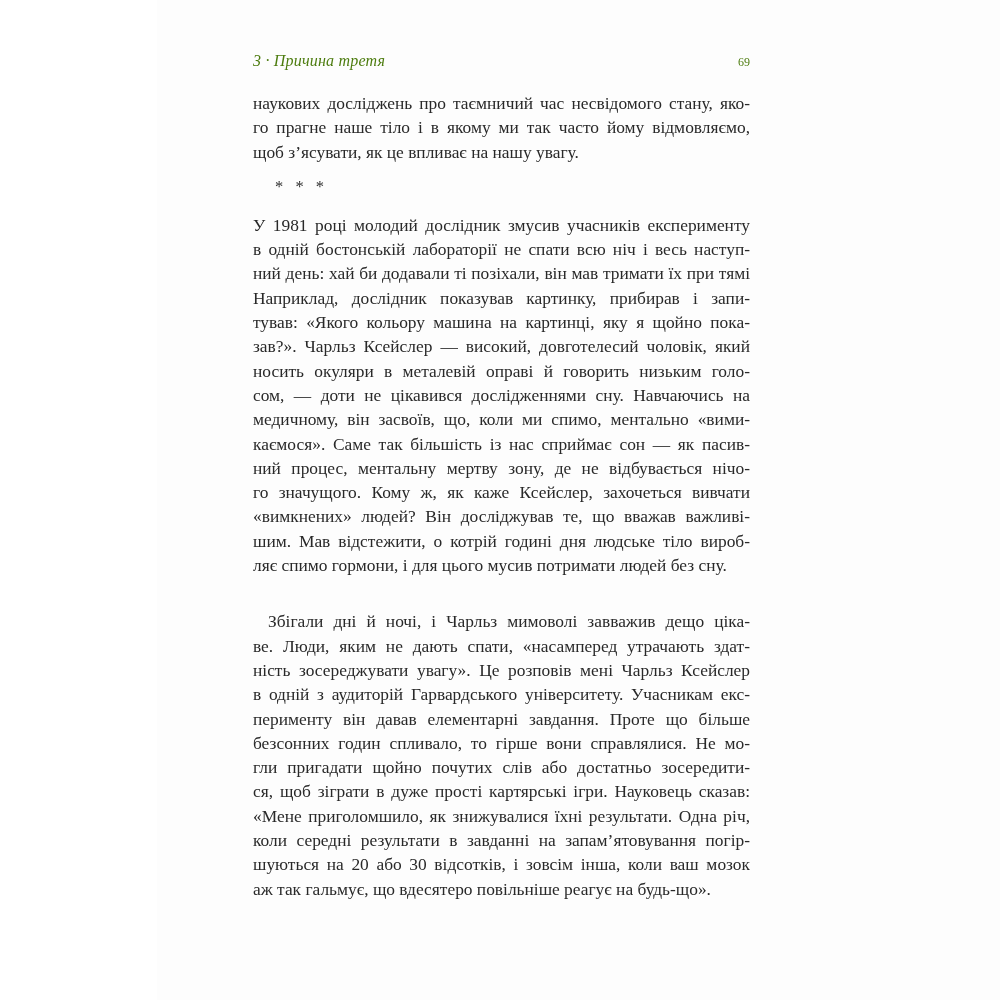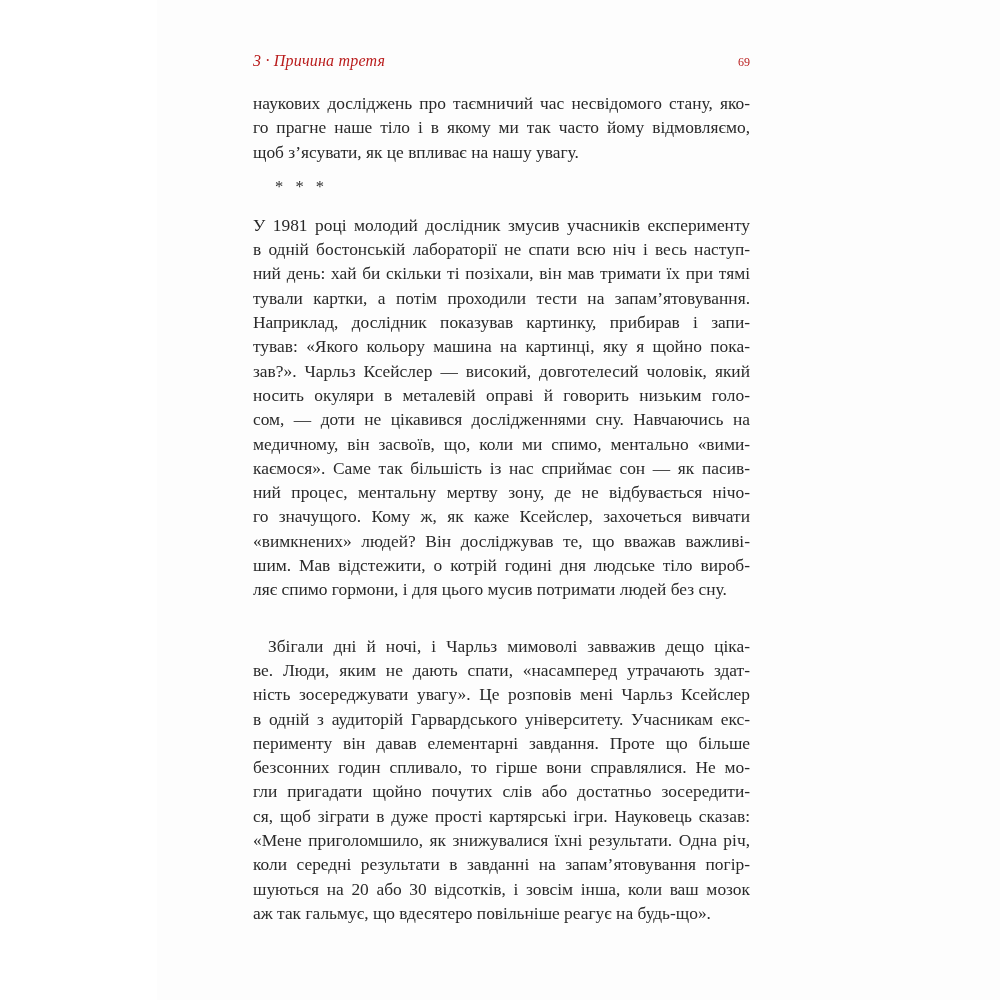--- a/index.html
+++ b/index.html
@@ -27,21 +27,21 @@
     left: 253px;
     top: 52px;
     width: 497px;
     color: #2e2e2e;
   }
   .header-row {
     display: flex;
     justify-content: space-between;
     align-items: baseline;
     font-size: 16px;
-    color: #b91c1c;
+    color: #4d7c0f;
     height: 20px;
   }
   .chapter-label {
     font-style: italic;
     letter-spacing: 0.2px;
   }
   .page-num {
     font-style: normal;
     font-size: 12px;
   }
@@ -85,22 +85,21 @@
   <div class="text-body">
       <div class="paragraph">
         <div class="line">наукових досліджень про таємничий час несвідомого стану, яко-</div>
         <div class="line">го прагне наше тіло і в якому ми так часто йому відмовляємо,</div>
         <div class="line last">щоб з’ясувати, як це впливає на нашу увагу.</div>
       </div>
       <div class="separator">* * *</div>
       <div class="paragraph">
         <div class="line">У 1981 році молодий дослідник змусив учасників експерименту</div>
         <div class="line">в одній бостонській лабораторії не спати всю ніч і весь наступ-</div>
-        <div class="line">ний день: хай би скільки ті позіхали, він мав тримати їх при тямі</div>
-        <div class="line">тували картки, а потім проходили тести на запам’ятовування.</div>
+        <div class="line">ний день: хай би додавали ті позіхали, він мав тримати їх при тямі</div>
         <div class="line">Наприклад, дослідник показував картинку, прибирав і запи-</div>
         <div class="line">тував: «Якого кольору машина на картинці, яку я щойно пока-</div>
         <div class="line">зав?». Чарльз Ксейслер — високий, довготелесий чоловік, який</div>
         <div class="line">носить окуляри в металевій оправі й говорить низьким голо-</div>
         <div class="line">сом, — доти не цікавився дослідженнями сну. Навчаючись на</div>
         <div class="line">медичному, він засвоїв, що, коли ми спимо, ментально «вими-</div>
         <div class="line">каємося». Саме так більшість із нас сприймає сон — як пасив-</div>
         <div class="line">ний процес, ментальну мертву зону, де не відбувається нічо-</div>
         <div class="line">го значущого. Кому ж, як каже Ксейслер, захочеться вивчати</div>
         <div class="line">«вимкнених» людей? Він досліджував те, що вважав важливі-</div>

